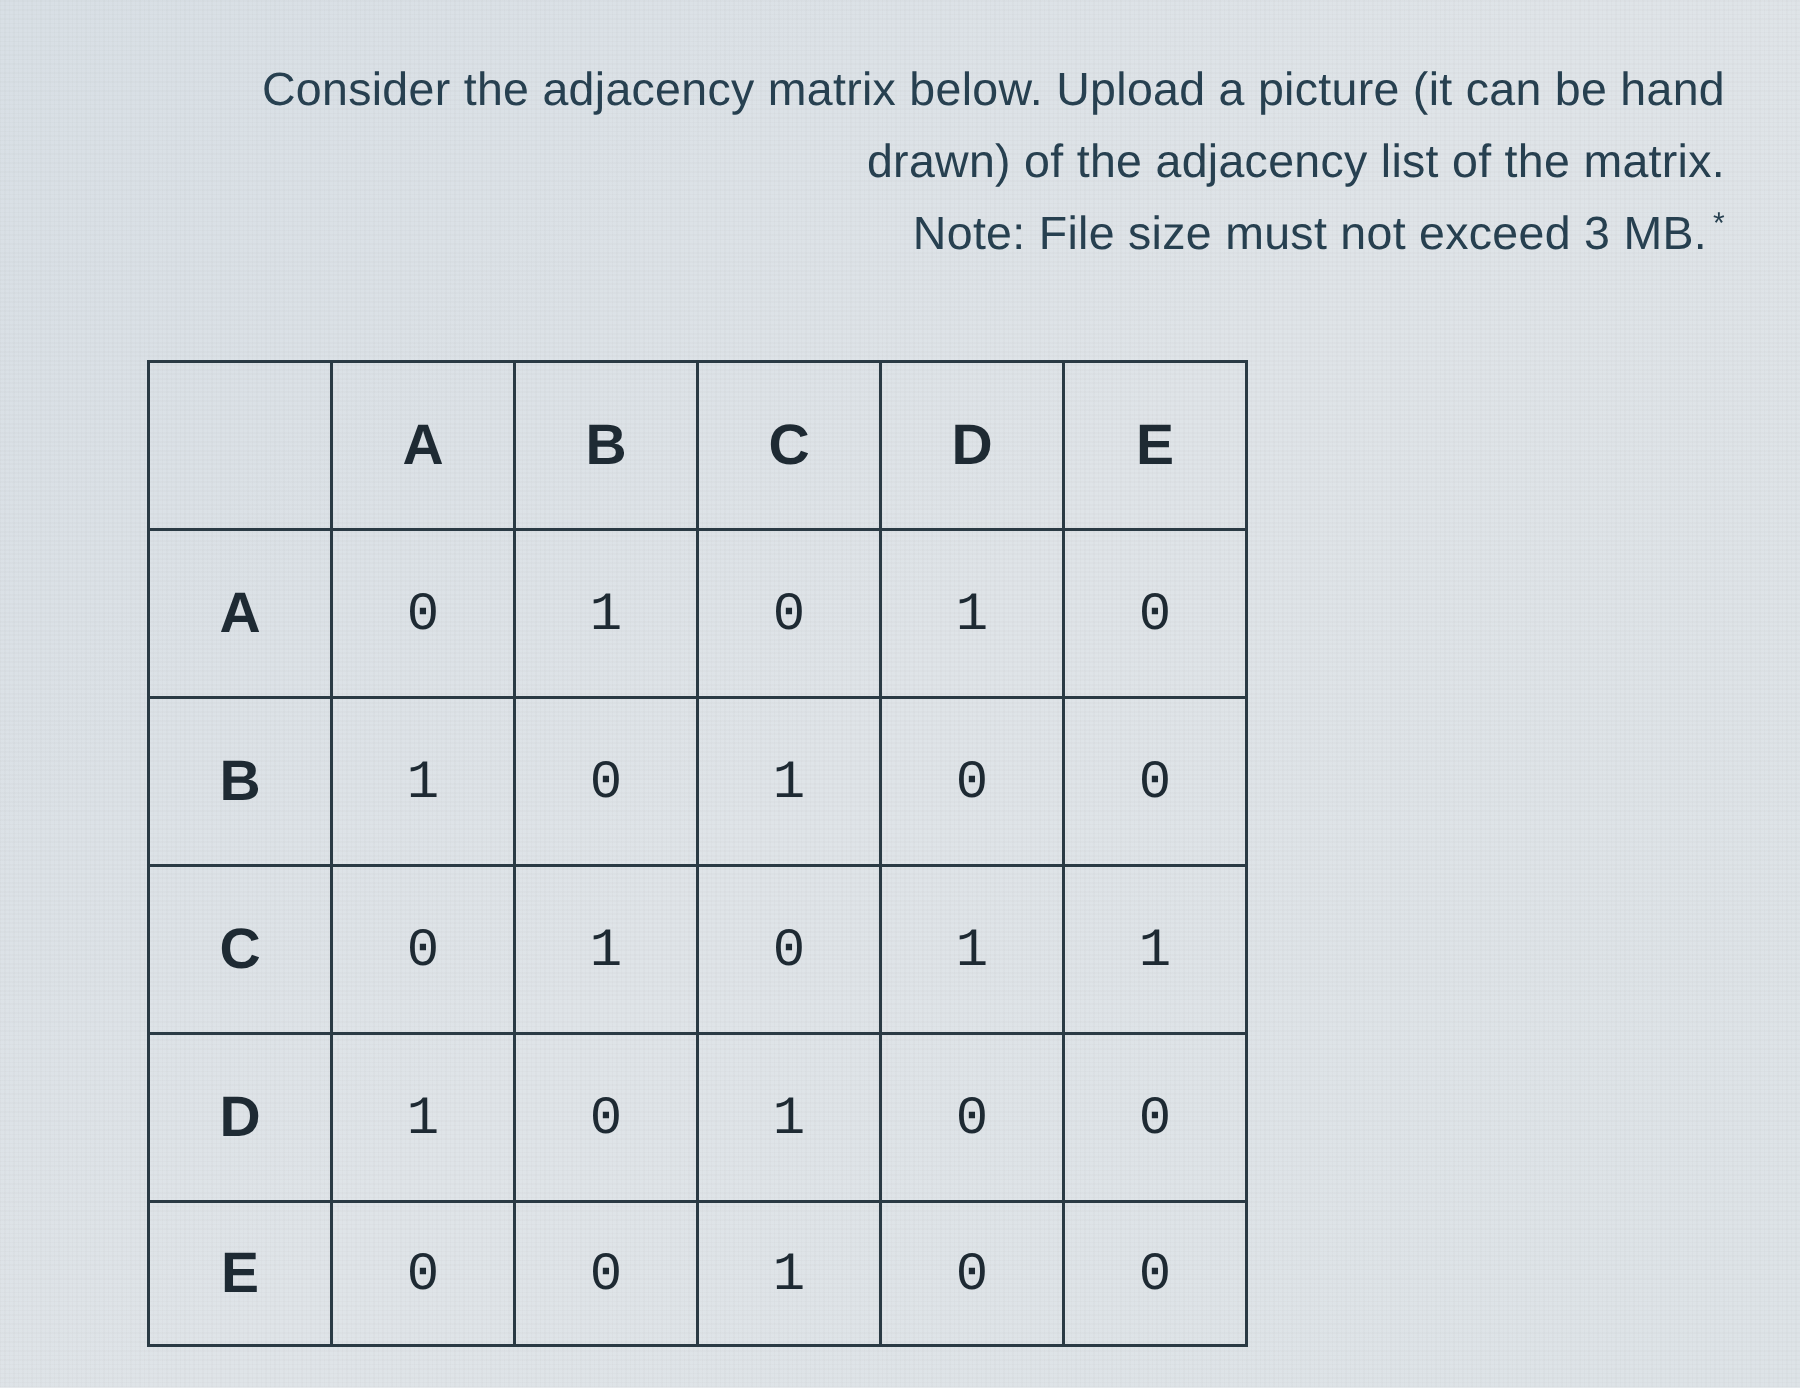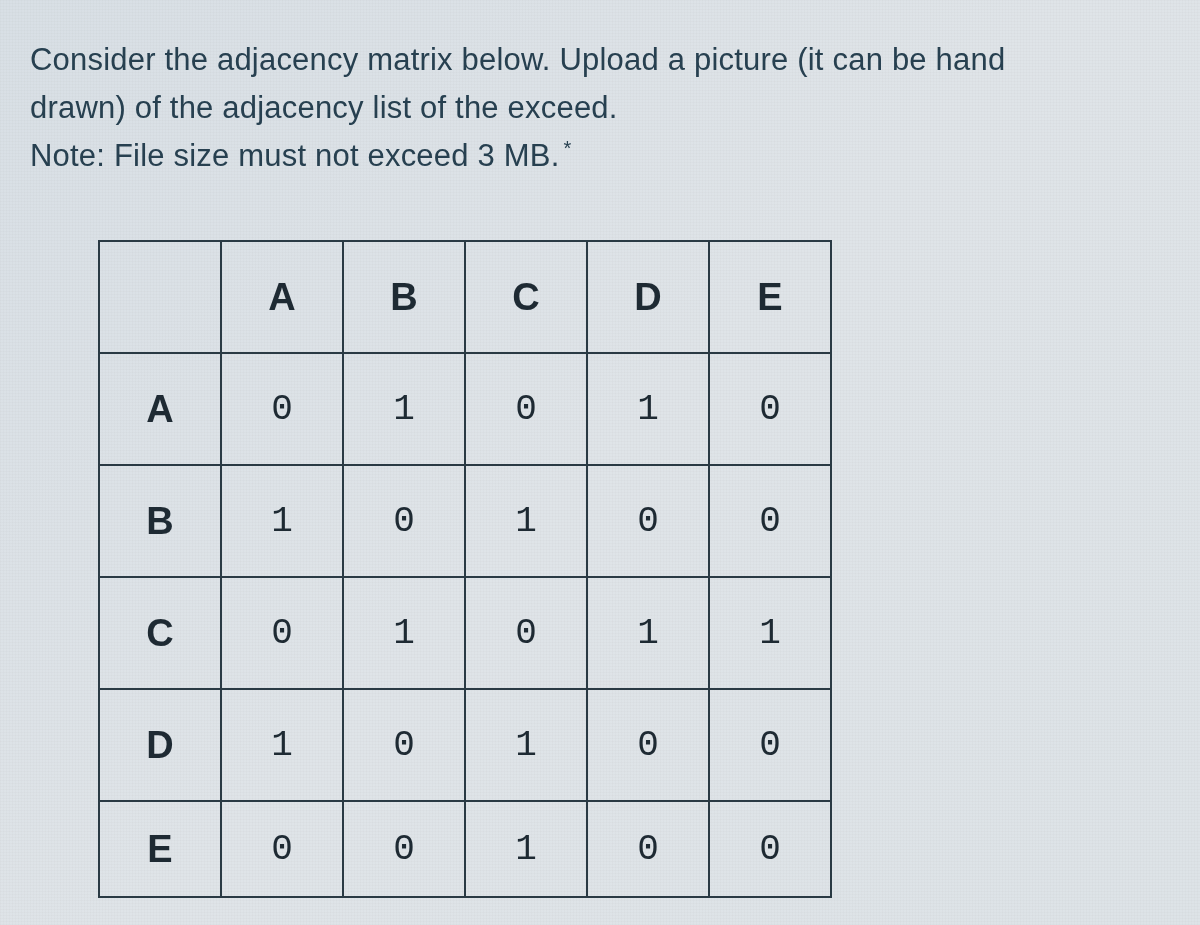--- a/index.html
+++ b/index.html
@@ -28,20 +28,21 @@
   }
   .question-text {
     color: #274050;
     font-size: 31px;
     line-height: 1.55;
     letter-spacing: 0.2px;
     max-width: 1120px;
   }
   .question-text .line {
     display: block;
+    text-align: right;
   }
   .req {
     color: #274050;
     font-size: 20px;
     vertical-align: super;
     margin-left: 4px;
   }
   .matrix-wrap {
     margin-top: 60px;
     margin-left: 68px;
@@ -79,21 +80,21 @@
     background: rgba(255,255,255,0.02);
   }
 </style>
 </head>
 <body>
 
 <div class="page">
 
   <div class="question-text">
     <span class="line">Consider the adjacency matrix below. Upload a picture (it can be hand</span>
-    <span class="line">drawn) of the adjacency list of the exceed.</span>
+    <span class="line">drawn) of the adjacency list of the matrix.</span>
     <span class="line">
       <span>Note: File size must not exceed 3 MB.</span><span class="req">*</span>
     </span>
   </div>
 
   <div class="matrix-wrap">
     <table class="matrix">
       <tbody>
           <tr>
         <th class="corner"></th>

